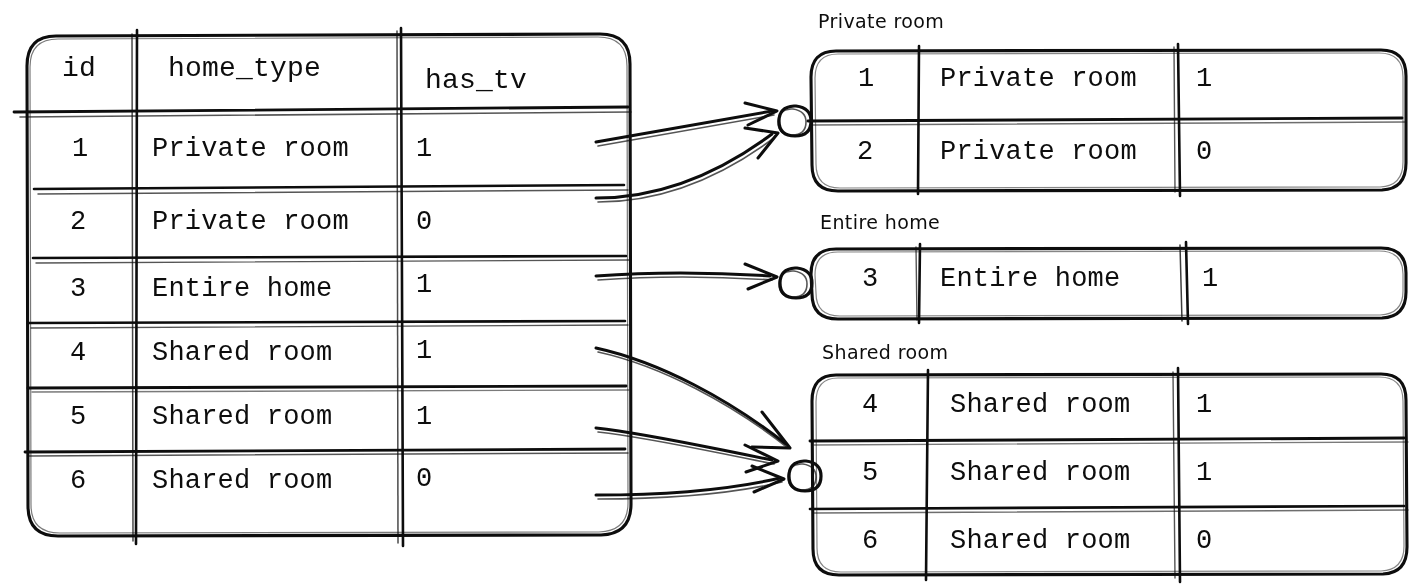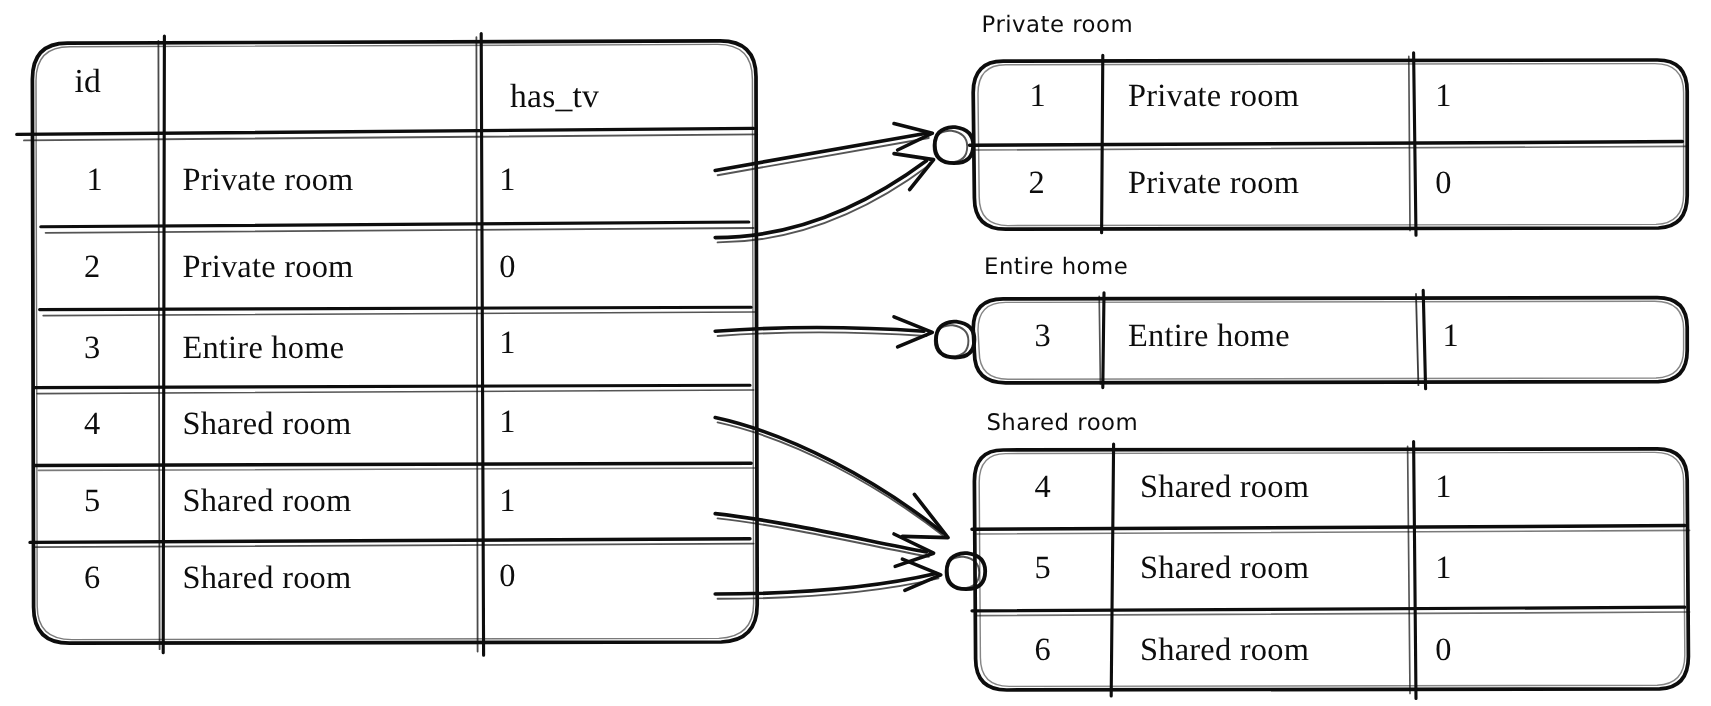--- a/index.html
+++ b/index.html
@@ -23,21 +23,21 @@
   svg.layer {
     position: absolute;
     left: 0; top: 0;
     width: 1426px;
     height: 588px;
     overflow: visible;
   }
   .cell-text {
     position: absolute;
     color: #0d0d0d;
-    font-family: Liberation Serif, serif;
+    font-family: Liberation Mono, monospace;
     font-weight: 400;
     white-space: nowrap;
     letter-spacing: 0.2px;
   }
   .grp-label {
     position: absolute;
     color: #0d0d0d;
     font-size: 19px;
     white-space: nowrap;
     letter-spacing: 0.4px;
@@ -169,20 +169,21 @@
       <g>
         <path d="M 596 495 C 655 495 720 492 780 478" stroke-width="3.0"></path>
         <path d="M 598 499 C 657 499 722 496 782 482" stroke-width="1.6" opacity="0.7"></path>
         <path d="M 752 466 L 784 479 L 754 492" stroke-width="3.0"></path>
       </g>
 
     </g>
   </svg>
 
   <div class="cell-text src-head" style="left:62px; top:53px;">id</div>
+  <div class="cell-text src-head" style="left:168px; top:53px;">home_type</div>
   <div class="cell-text src-head" style="left:425px; top:65px;">has_tv</div>
 
   <div class="cell-text src-val" style="left:72px; top:134px;">1</div>
   <div class="cell-text src-val" style="left:152px; top:134px;">Private room</div>
   <div class="cell-text src-val" style="left:416px; top:134px;">1</div>
 
   <div class="cell-text src-val" style="left:70px; top:207px;">2</div>
   <div class="cell-text src-val" style="left:152px; top:207px;">Private room</div>
   <div class="cell-text src-val" style="left:416px; top:207px;">0</div>
 

